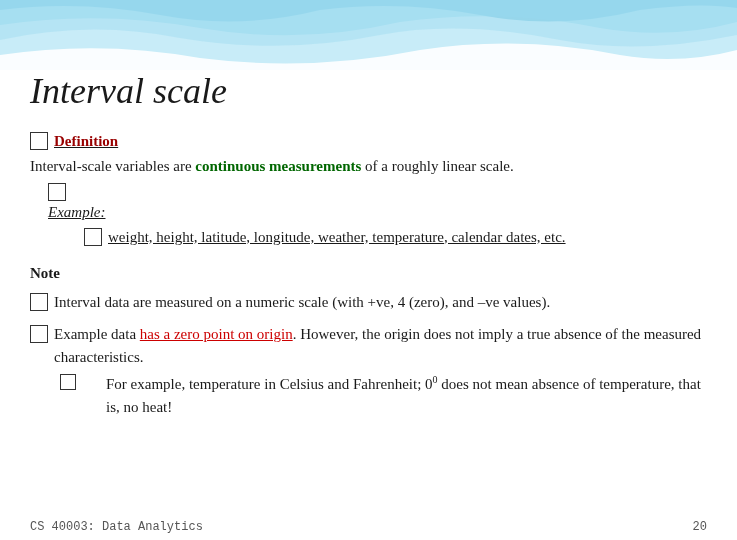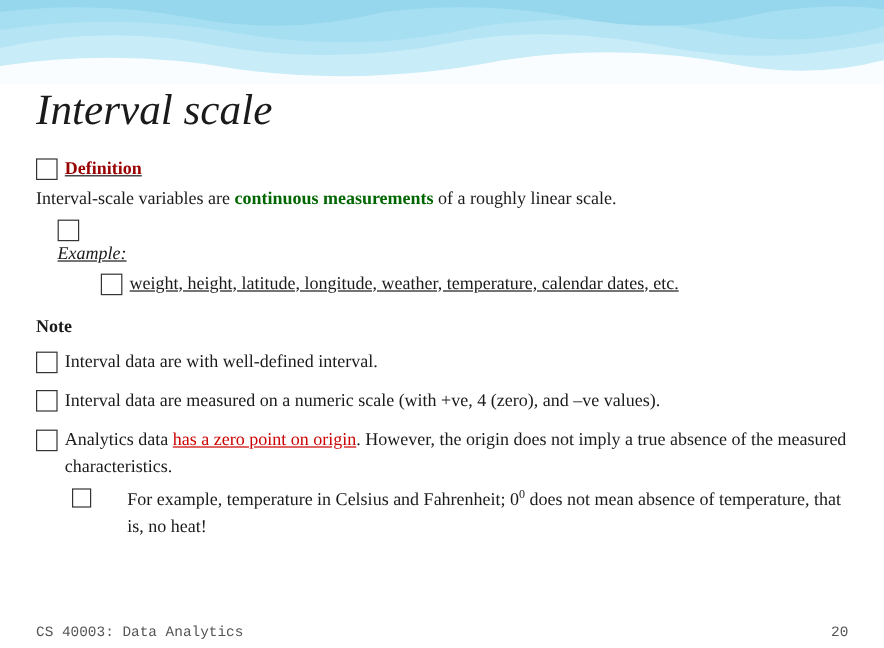--- a/index.html
+++ b/index.html
@@ -189,34 +189,30 @@
 
     <div class="bullet-row" style="padding-left: 54px;">
       <span class="bullet"></span>
       <span style="flex:1;">weight, height, latitude, longitude, weather, temperature, calendar dates, etc.</span>
     </div>
   </div>
 
   <div class="section" style="">
     <div class="note-label">Note</div>
 
+
     <div class="note-item">
       <span class="bullet"></span>
-      <span class="note-text">Interval data are with well-defined interval.</span>
+      <span class="note-text">Interval data are measured on a numeric scale (with +ve, 4 (zero), and –ve values).</span>
     </div>
 
     <div class="note-item">
       <span class="bullet"></span>
-      <span class="note-text">Interval data are measured on a numeric scale (with +ve, 4 (zero), and –ve values).</span>
-    </div>
-
-    <div class="note-item">
-      <span class="bullet"></span>
       <span class="note-text">
-        <span>Analytics data </span><span class="text-red-underline">has a zero point on origin</span><span>. However, the origin does not imply a true absence of the measured characteristics.</span>
+        <span>Example data </span><span class="text-red-underline">has a zero point on origin</span><span>. However, the origin does not imply a true absence of the measured characteristics.</span>
         
         <div class="sub-bullet-row" style="padding-left: 6px; gap: 24px;">
           <span class="bullet"></span>
           <span>
             <span>For example, temperature in Celsius and Fahrenheit; 0</span><sup>0</sup><span> does not mean absence of temperature, that is, no heat!</span>
           </span>
         </div>
       </span>
     </div>
   </div>

